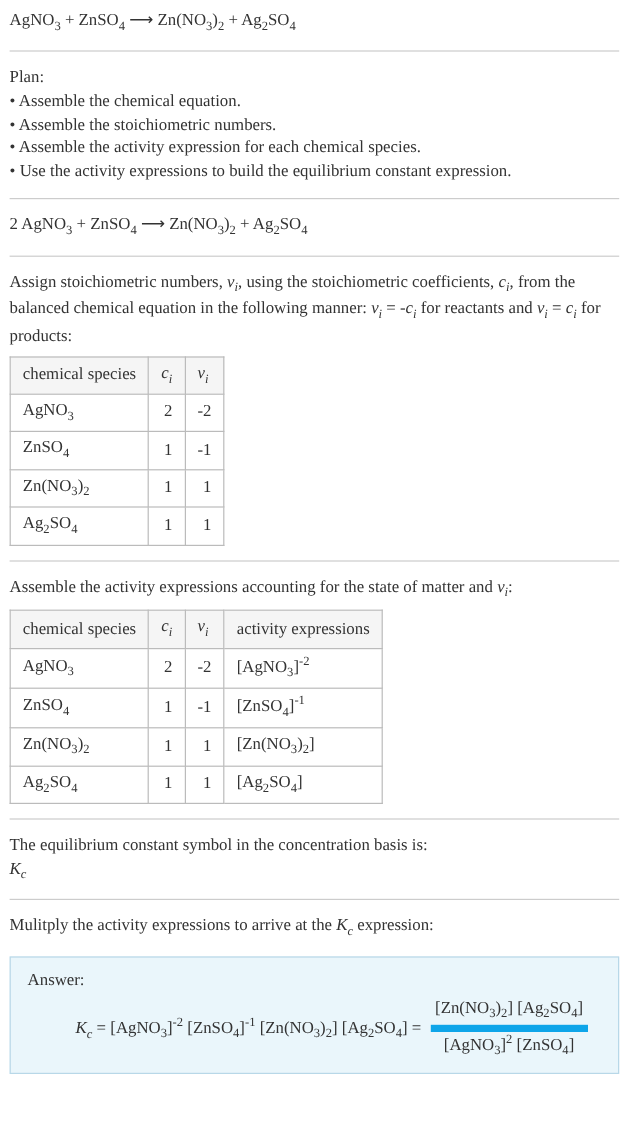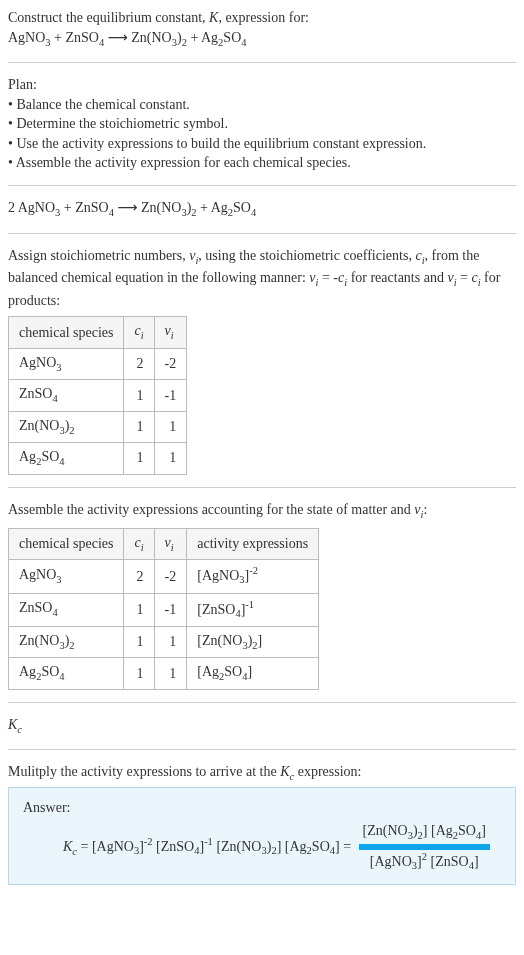--- a/index.html
+++ b/index.html
@@ -40,21 +40,21 @@
   font-size: 0.75em;
 }
 .sup {
   vertical-align: super;
   font-size: 0.75em;
 }
 .answer-box {
   background: #eaf6fb;
   border: 1px solid #b8d8e8;
   padding: 10px 14px;
-  margin-top: 2px;
+  margin-top: 12px;
 }
 .answer-label {
   margin-bottom: 4px;
 }
 .frac {
   display: inline-block;
   vertical-align: middle;
   text-align: center;
   margin-left: 4px;
 }
@@ -71,32 +71,31 @@
   font-style: italic;
 }
 .indent {
   padding-left: 40px;
 }
 </style>
 </head>
 <body>
 
 <div class="section">
-  <div>Construct the equilibrium constant, <span class="italic">K</span>, expression for:</div>
   <div>AgNO<span class="sub">3</span> + ZnSO<span class="sub">4</span> ⟶ Zn(NO<span class="sub">3</span>)<span class="sub">2</span> + Ag<span class="sub">2</span>SO<span class="sub">4</span></div>
 </div>
 
 <hr>
 
 <div class="section">
   <div>Plan:</div>
-  <div>• <span>Balance the chemical constant.</span></div>
-  <div>• <span>Determine the stoichiometric symbol.</span></div>
+  <div>• <span>Assemble the chemical equation.</span></div>
+  <div>• <span>Assemble the stoichiometric numbers.</span></div>
+  <div>• <span>Assemble the activity expression for each chemical species.</span></div>
   <div>• <span>Use the activity expressions to build the equilibrium constant expression.</span></div>
-  <div>• <span>Assemble the activity expression for each chemical species.</span></div>
 </div>
 
 <hr>
 
 <div class="section">
   <div>2 AgNO<span class="sub">3</span> + ZnSO<span class="sub">4</span> ⟶ Zn(NO<span class="sub">3</span>)<span class="sub">2</span> + Ag<span class="sub">2</span>SO<span class="sub">4</span></div>
 </div>
 
 <hr>
 
@@ -169,20 +168,21 @@
       <td class="num">1</td>
       <td>[Ag<span class="sub">2</span>SO<span class="sub">4</span>]</td>
     </tr>
   </tbody>
     </table>
 </div>
 
 <hr>
 
 <div class="section">
+  <div>The equilibrium constant symbol in the concentration basis is:</div>
   <div><span class="italic">K<span class="sub">c</span></span></div>
 </div>
 
 <hr>
 
 <div class="section">
   <div>Mulitply the activity expressions to arrive at the <span class="italic">K<span class="sub">c</span></span> expression:</div>
   <div class="answer-box">
     <div class="answer-label">Answer:</div>
     <div class="indent">

